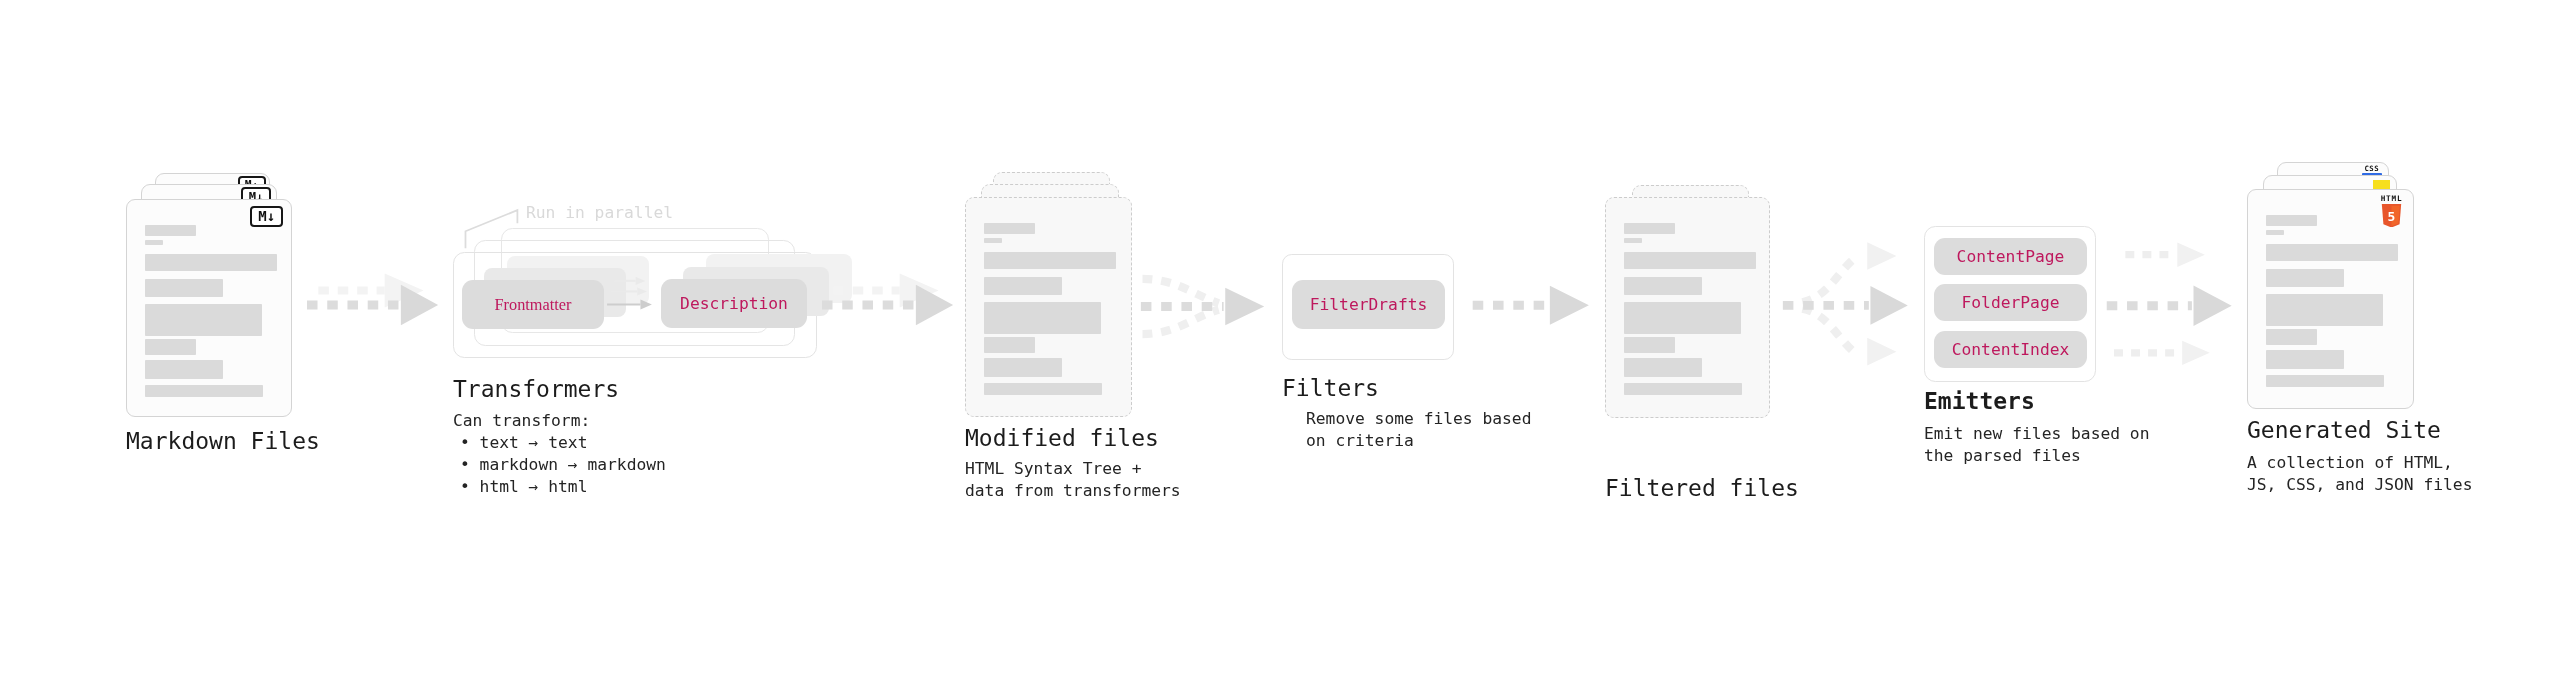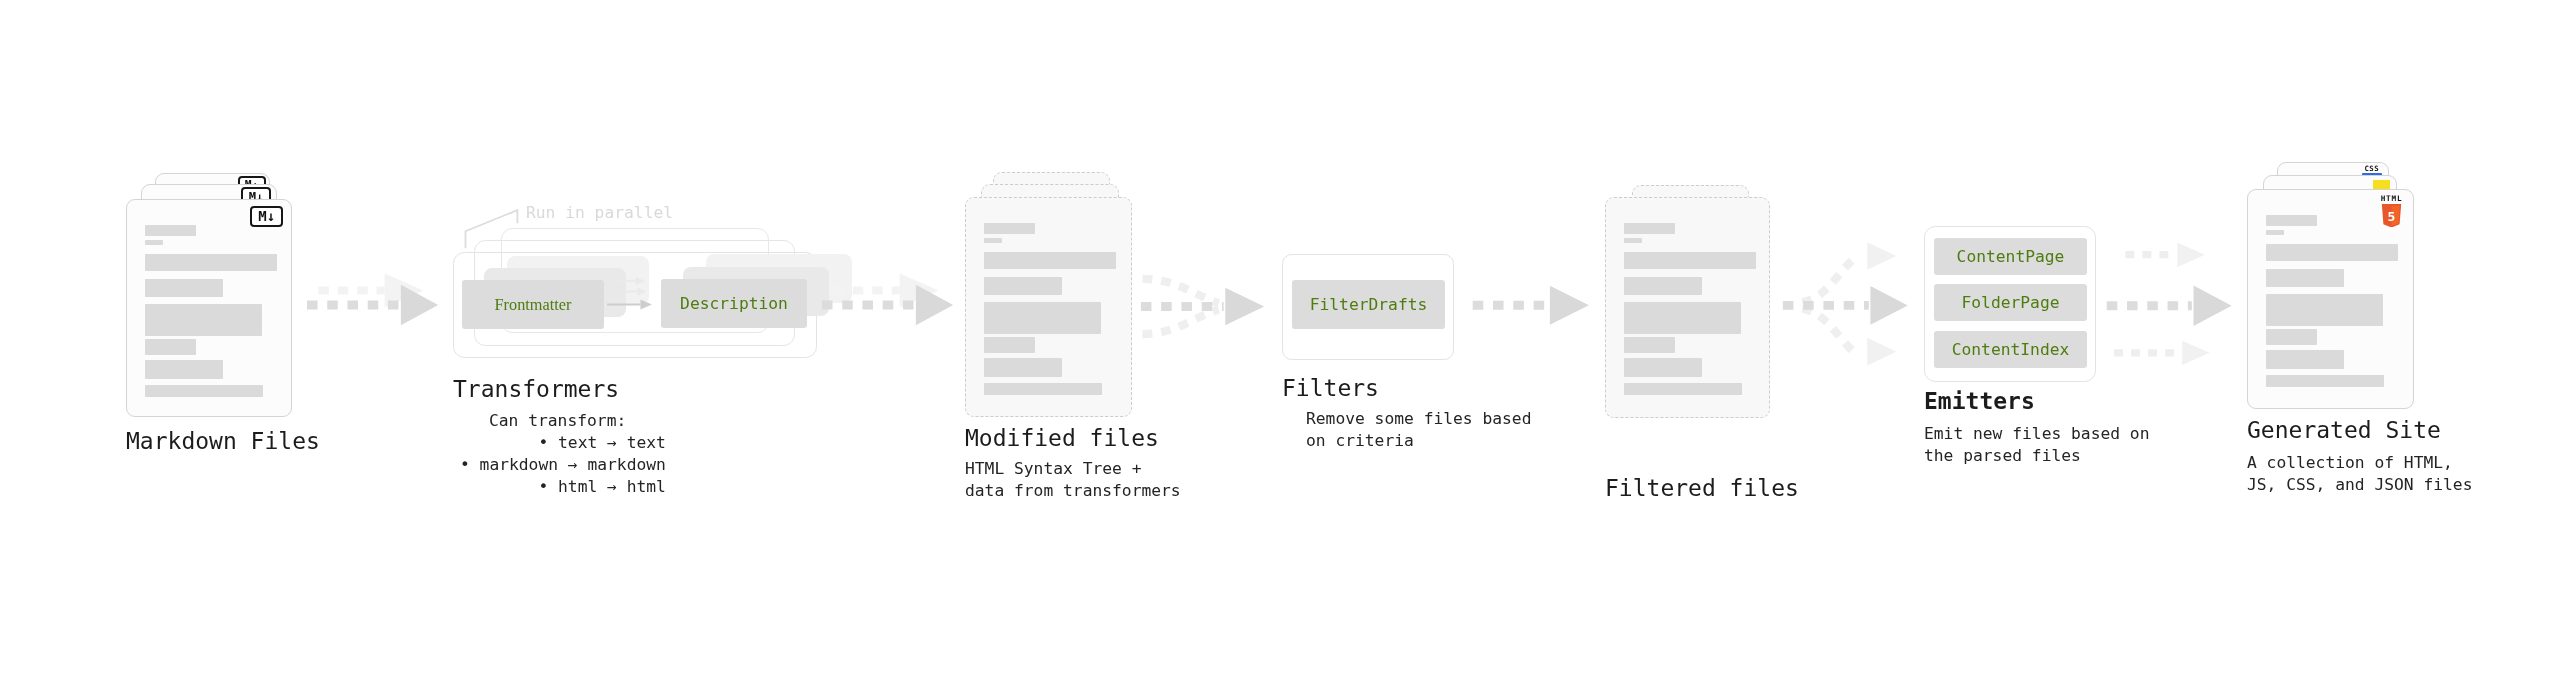--- a/index.html
+++ b/index.html
@@ -15,28 +15,28 @@
   }
   .abs{position:absolute;}
   
   .file{position:absolute; background:#fcfcfc; border:1.6px solid #d4d4d4; border-radius:9px; box-sizing:border-box;}
   .file.dashed{background:#f8f8f8; border:1.6px dashed #cccccc;}
   .skeleton{position:absolute; left:18px; top:0; right:13px; bottom:0; overflow:hidden;}
   .skeleton .bar{background:var(--skeleton); border-radius:0.8px;}
   
   .container-box{position:absolute; border:1.6px solid #e3e3e3; border-radius:11.4px; background:transparent; box-sizing:border-box;}
   
-  .node-btn{position:absolute; background:var(--nodeBg); border-radius:3px; display:flex; align-items:center; justify-content:center; font-size:16.3px; color:#4d7c0f; box-sizing:border-box;}
+  .node-btn{position:absolute; background:var(--nodeBg); border-radius:11px; display:flex; align-items:center; justify-content:center; font-size:16.3px; color:#be185d; box-sizing:border-box;}
   .ghost{position:absolute; border-radius:8.1px;}
   .ghost.g1{background:#e9e9e9;}
   .ghost.g2{background:#f2f2f2;}
   
   .stage-label{position:absolute; font-size:23px; line-height:1.2; color:var(--ink); white-space:nowrap;}
   .stage-desc{position:absolute; font-size:16.3px; line-height:22px; color:#242424; white-space:pre-line;}
-  .bullet-line{font-size:16.3px; line-height:22px; color:#242424; white-space:pre;text-align:right;}
+  .bullet-line{font-size:16.3px; line-height:22px; color:#242424; white-space:pre;}
   .annotation{position:absolute; font-size:16.3px; color:var(--fadedText); white-space:nowrap;}
   
   .md-badge{position:absolute; background:#ffffff; border:2.4px solid #161616; border-radius:4.1px; display:flex; align-items:center; justify-content:center; font-weight:bold; color:#111; box-sizing:border-box;}
   
   .css-badge{position:absolute; width:19.5px; text-align:center;}
   .css-badge .css-word{font-size:7.3px; font-weight:bold; color:#111; line-height:7.3px; letter-spacing:0.4px;}
   .css-badge .css-bar{height:3.3px; background:var(--accentCss); margin-top:0.8px; border-radius:0.8px;}
   .js-badge{position:absolute; background:var(--accentJs); width:17px; height:12.2px;}
   .html-badge{position:absolute; display:flex; flex-direction:column; align-items:center;}
   .html-badge .html-word{font-size:7.7px; font-weight:bold; color:#111; letter-spacing:0.8px; line-height:8.1px;}
@@ -99,21 +99,21 @@
     <polygon points="46,35 60,41 46,47" fill="#cdcdcd"></polygon>
   </svg>
 
   <div class="ghost g2" style="left:706px; top:254px; width:146px; height:49px;"></div>
   <div class="ghost g1" style="left:683px; top:267px; width:146px; height:49px;"></div>
   <div class="node-btn" style="left:661px; top:279px; width:146px; height:49px;">
     <span>Description</span>
   </div>
 
   <div class="stage-label" style="left:453px; top:376px;">Transformers</div>
-  <div class="stage-desc" style="left:453px; top:410px;margin-left:36px;">Can transform:</div>
+  <div class="stage-desc" style="left:453px; top:410px;">Can transform:</div>
   <div class="abs" style="left:460px; top:432px;">
     <div class="bullet-line">• text → text</div>
     <div class="bullet-line">• markdown → markdown</div>
     <div class="bullet-line">• html → html</div>
   </div>
 
   <svg class="abs" style="left:817px; top:267px;" width="146" height="68" viewBox="0 0 180 84">
     <line x1="20" y1="29" x2="102" y2="29" stroke="#f3f3f3" stroke-width="10" stroke-dasharray="13 11"></line>
     <polygon points="102,8 150,29 102,50" fill="#f3f3f3"></polygon>
     <line x1="6" y1="47" x2="120" y2="47" stroke="#dcdcdc" stroke-width="11" stroke-dasharray="13 12"></line>

